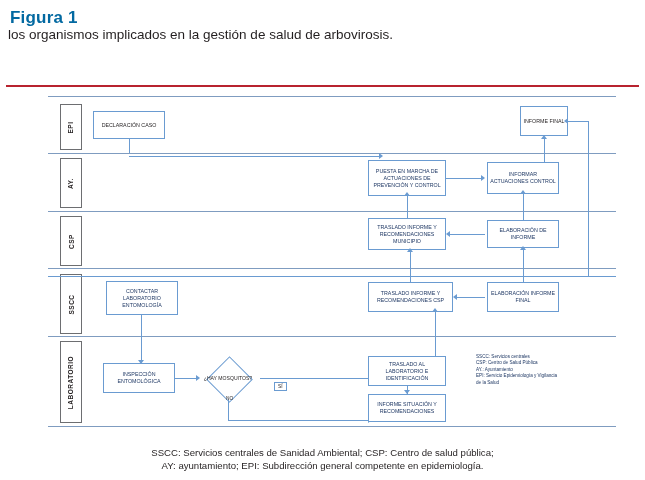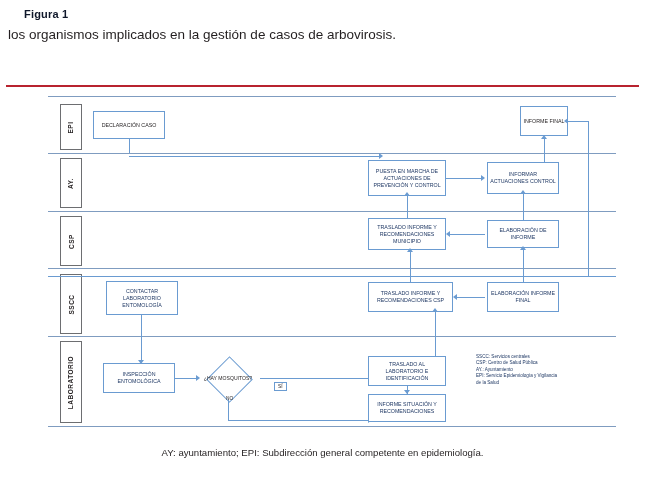--- a/index.html
+++ b/index.html
@@ -6,22 +6,22 @@
   body {
     width:645px; height:480px;
     background:#ffffff;
     font-family:"Liberation Sans", sans-serif;
     color:#231f20;
     overflow:hidden;
     position:relative;
   }
   
   .fig-label {
-    position:absolute; left:24px; top:8px;
-    font-size:11px; color:#0f172a; font-weight:bold;
+    position:absolute; left:10px; top:8px;
+    font-size:17px; color:#0369a1; font-weight:bold;
     letter-spacing:0.2px;
   }
   .fig-title {
     position:absolute; left:8px; top:26px; width:600px;
     font-size:13.5px; line-height:17px; color:#231f20;
   }
   .hrule {
     position:absolute; left:6px; top:85px; width:633px; height:2px;
     background:#b8232f;
   }
@@ -113,21 +113,21 @@
   .footnote {
     position:absolute; left:0; top:446px; width:645px;
     text-align:center; font-size:9.6px; line-height:13px; color:#231f20;
   }
 </style>
 </head>
 <body>
 
 <div class="fig-label">Figura 1</div>
 <div class="fig-title">
-  <div>los organismos implicados en la gestión de casos de arbovirosis.</div>
+  <div>los organismos implicados en la gestión de salud de arbovirosis.</div>
 </div>
 <div class="hrule"></div>
 
 <div class="diagram">
 
   <div class="lane-sep" style="top:0px;"></div>
   <div class="lane-sep" style="top:57px;"></div>
   <div class="lane-sep" style="top:115px;"></div>
   <div class="lane-sep" style="top:172px;"></div>
   <div class="lane-sep" style="top:240px;"></div>
@@ -239,14 +239,15 @@
     <div>SSCC: Servicios centrales</div>
     <div>CSP: Centro de Salud Pública</div>
     <div>AY.: Ayuntamiento</div>
     <div>EPI: Servicio Epidemiología y Vigilancia</div>
     <div>de la Salud</div>
   </div>
 
 </div>
 
 <div class="footnote">
+  <div>SSCC: Servicios centrales de Sanidad Ambiental; CSP: Centro de salud pública;</div>
   <div>AY: ayuntamiento; EPI: Subdirección general competente en epidemiología.</div>
 </div>
 
 </body></html>

